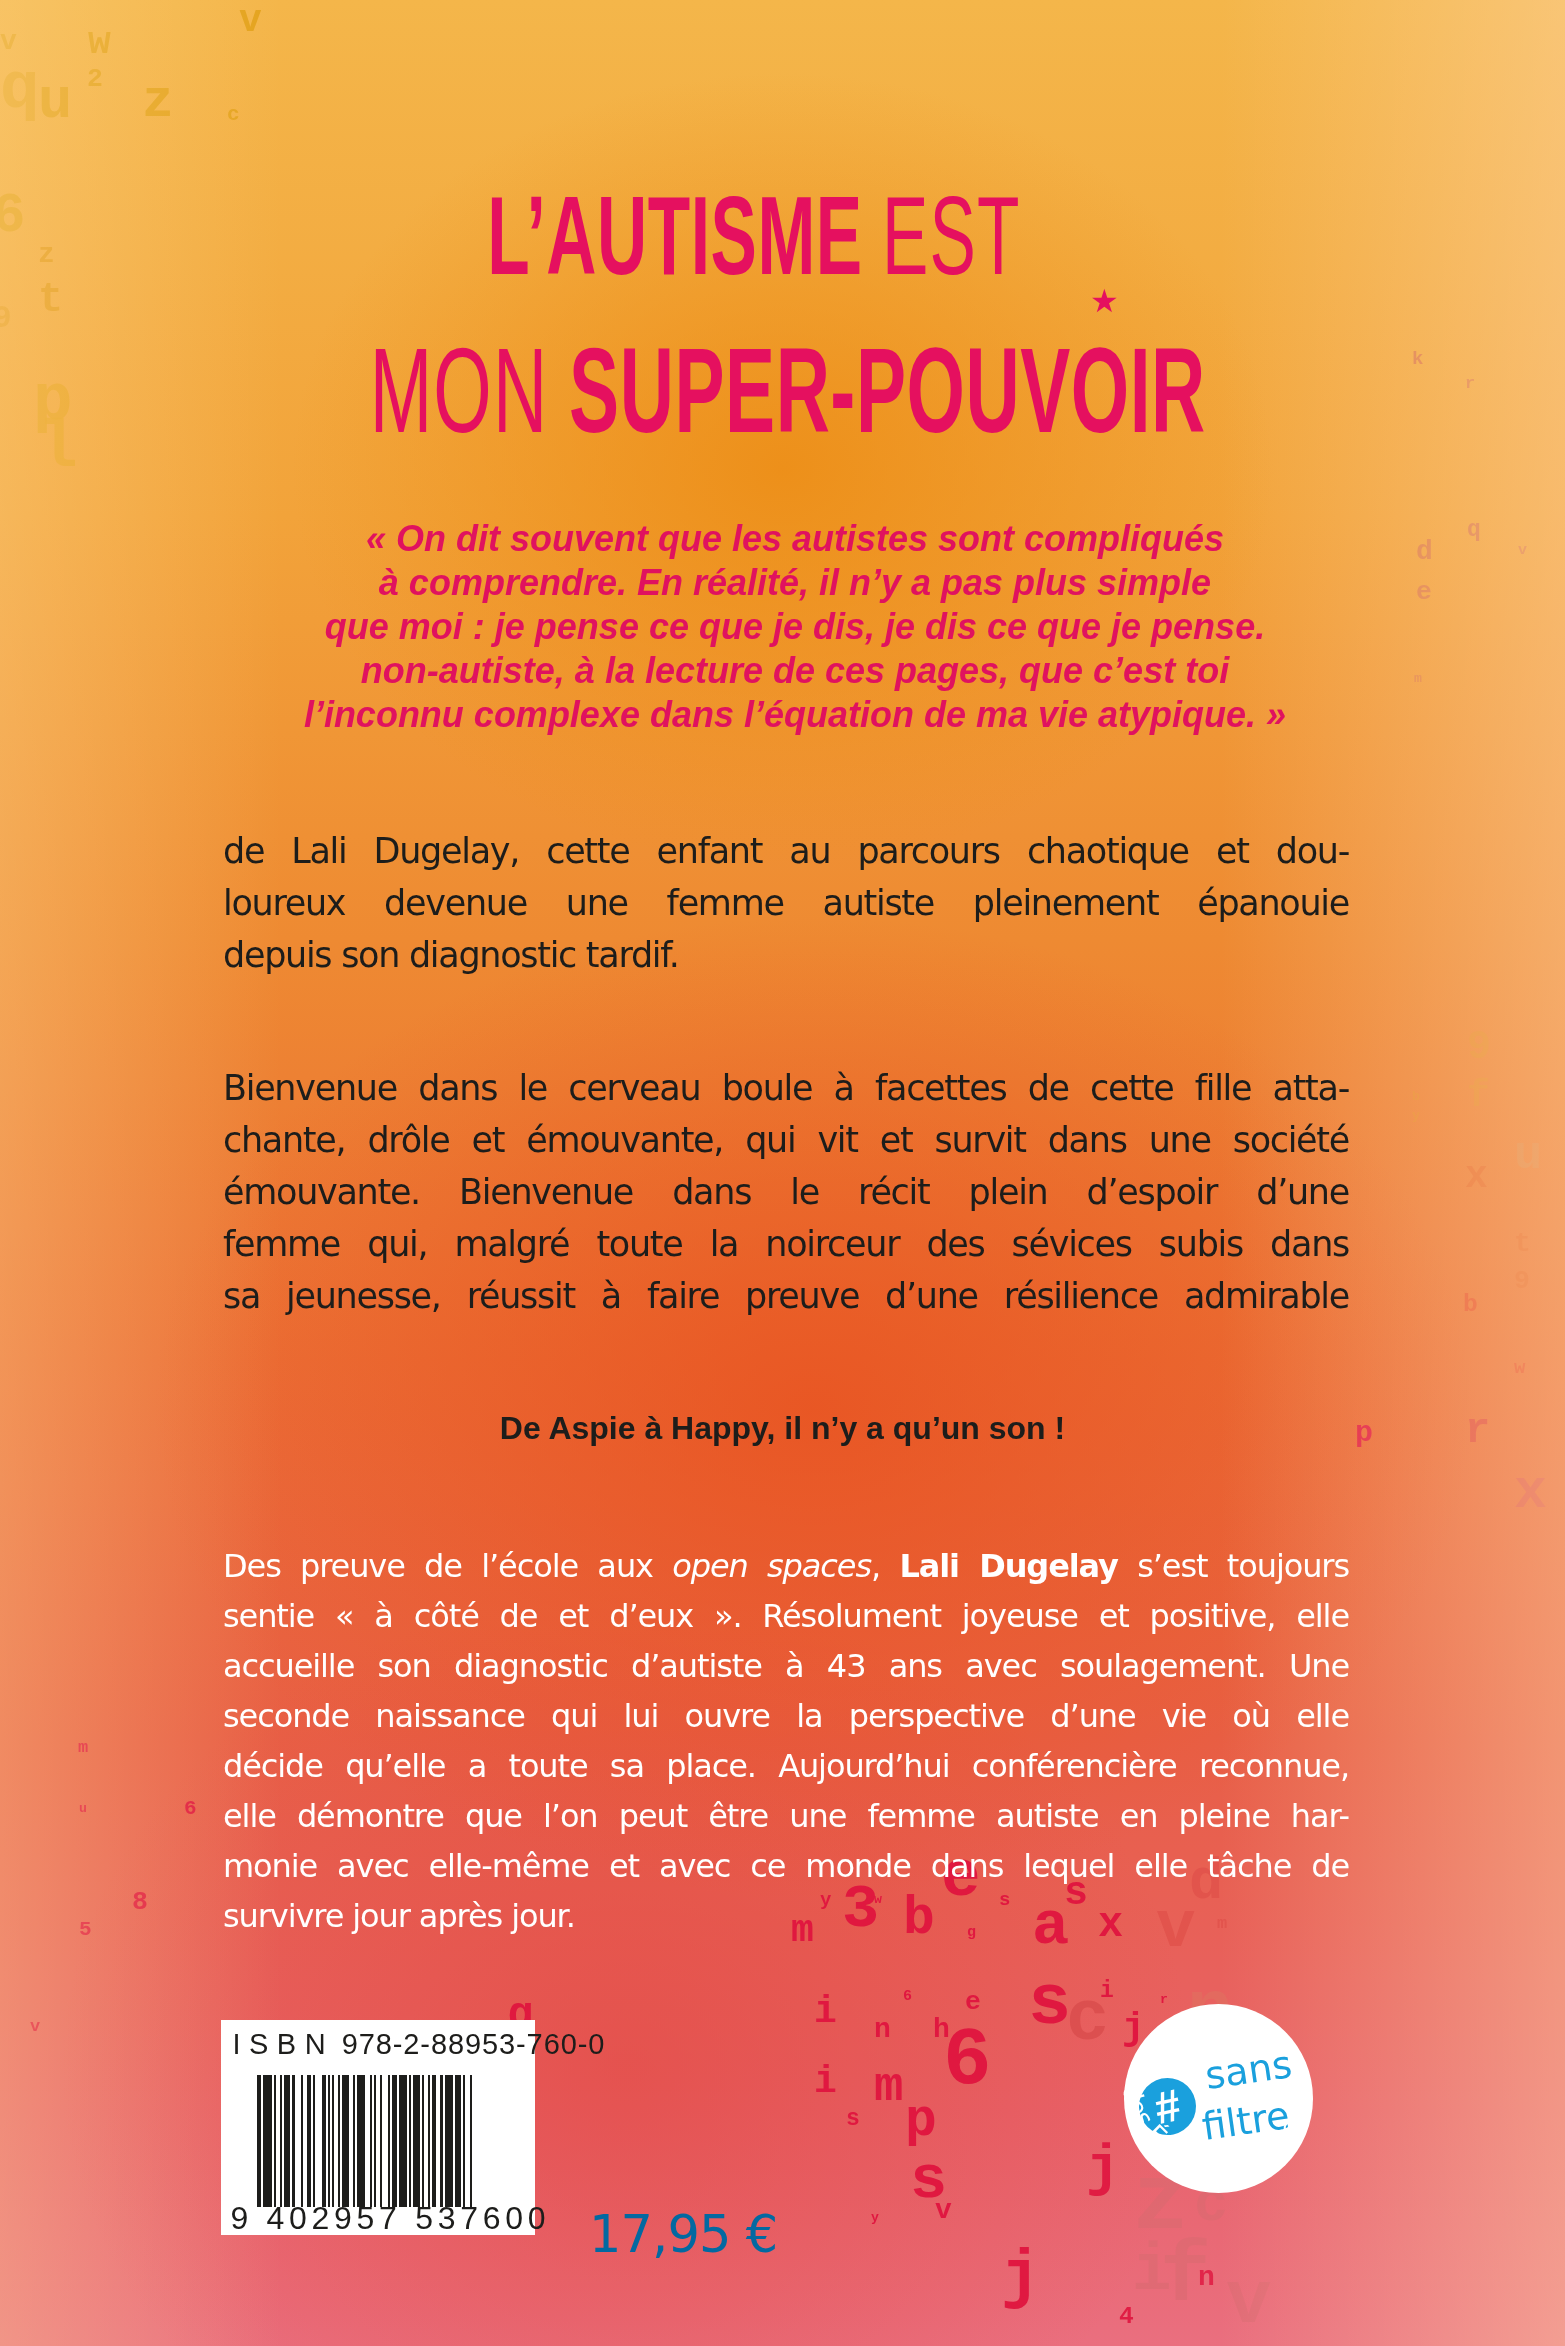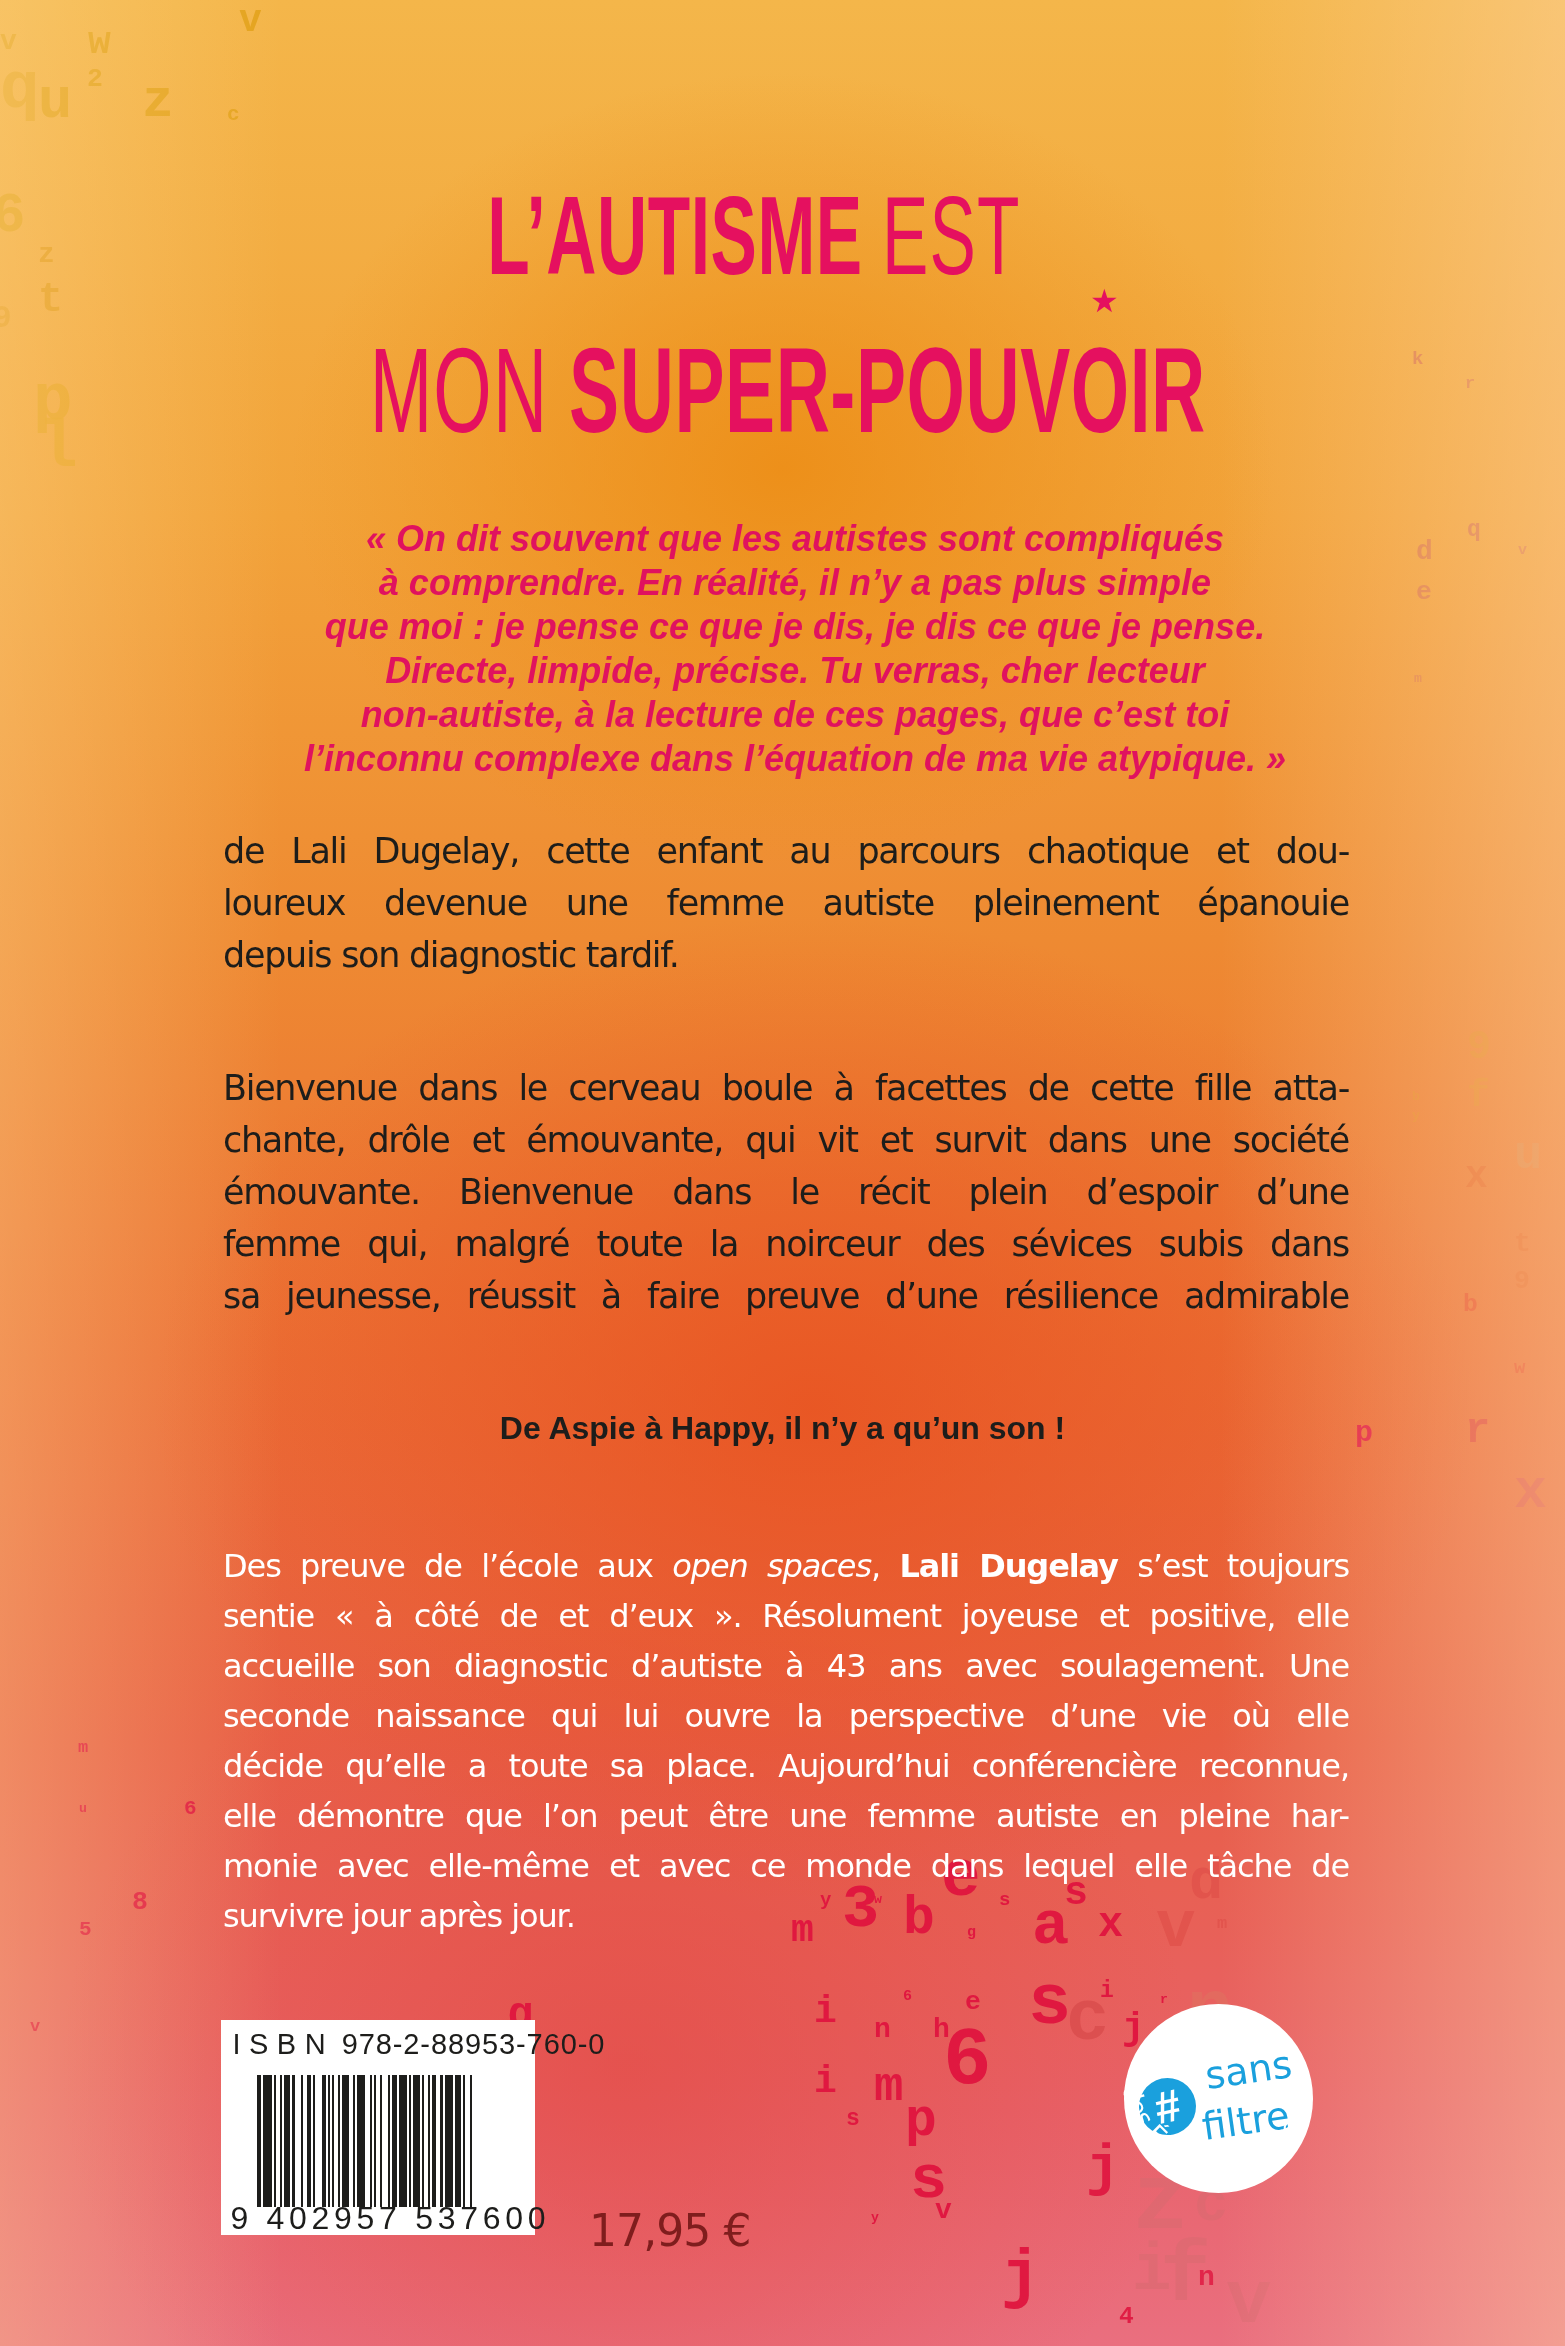--- a/index.html
+++ b/index.html
@@ -69,21 +69,21 @@
   .barcode-box {
     position: absolute; left: 221px; top: 2020px; width: 314px; height: 215px;
     background: #ffffff; color: #1d1d1b; font-family: "Liberation Sans", sans-serif;
   }
   .isbn { position: absolute; left: 11.4px; top: 7.6px; font-size: 29px; letter-spacing: 0.9px; white-space: nowrap; }
   .isbn .lbl { letter-spacing: 8.5px; margin-right: 7.6px; }
   .bars { position: absolute; left: 36px; top: 55px; width: 270px; height: 132px; display: flex; align-items: stretch; }
   .bars i { display: block; background: #1d1d1b; height: 100%; }
   .digits { position: absolute; left: 9.5px; top: 180px; font-size: 32px; white-space: nowrap; letter-spacing: 4.7px; }
   .price {
-    position: absolute; left: 589px; top: 2205px; color: #7f1d1d; font-size: 44px;
+    position: absolute; left: 589px; top: 2205px; color: #0369a1; font-size: 51px;
     font-family: "DejaVu Sans", sans-serif; letter-spacing: -0.9px; text-align: right;
   }
 
   .logo { position: absolute; left: 1124px; top: 2004px; width: 189px; height: 189px; }
   .logo-circle {
     position: absolute; left: 0; top: 0; width: 189px; height: 189px; border-radius: 50%; background: #ffffff;
   }
   .hash {
     position: absolute; left: 15px; top: 74px; width: 57px; height: 57px; border-radius: 50%;
     background: #1aa0dd; color: #ffffff; font-size: 45px; font-weight: bold; text-align: center; line-height: 57px;
@@ -201,21 +201,20 @@
       <span class="t-thin">MON</span>
       <span class="t-bold">SUPER-POUVOIR</span>
     </span>
   </div>
   <span class="star">★</span>
 
   <div class="quote">
     <span>« On dit souvent que les autistes sont compliqués</span>
     <span>à comprendre. En réalité, il n’y a pas plus simple</span>
     <span>que moi : je pense ce que je dis, je dis ce que je pense.</span>
-    <span>Directe, limpide, précise. Tu verras, cher lecteur</span>
     <span>non-autiste, à la lecture de ces pages, que c’est toi</span>
     <span>l’inconnu complexe dans l’équation de ma vie atypique. »</span>
   </div>
 
   <div class="body-text para1">
     <span>de Lali Dugelay, cette enfant au parcours chaotique et dou-</span>
     <span>loureux devenue une femme autiste pleinement épanouie</span>
     <span class="last">depuis son diagnostic tardif.</span>
   </div>
 

